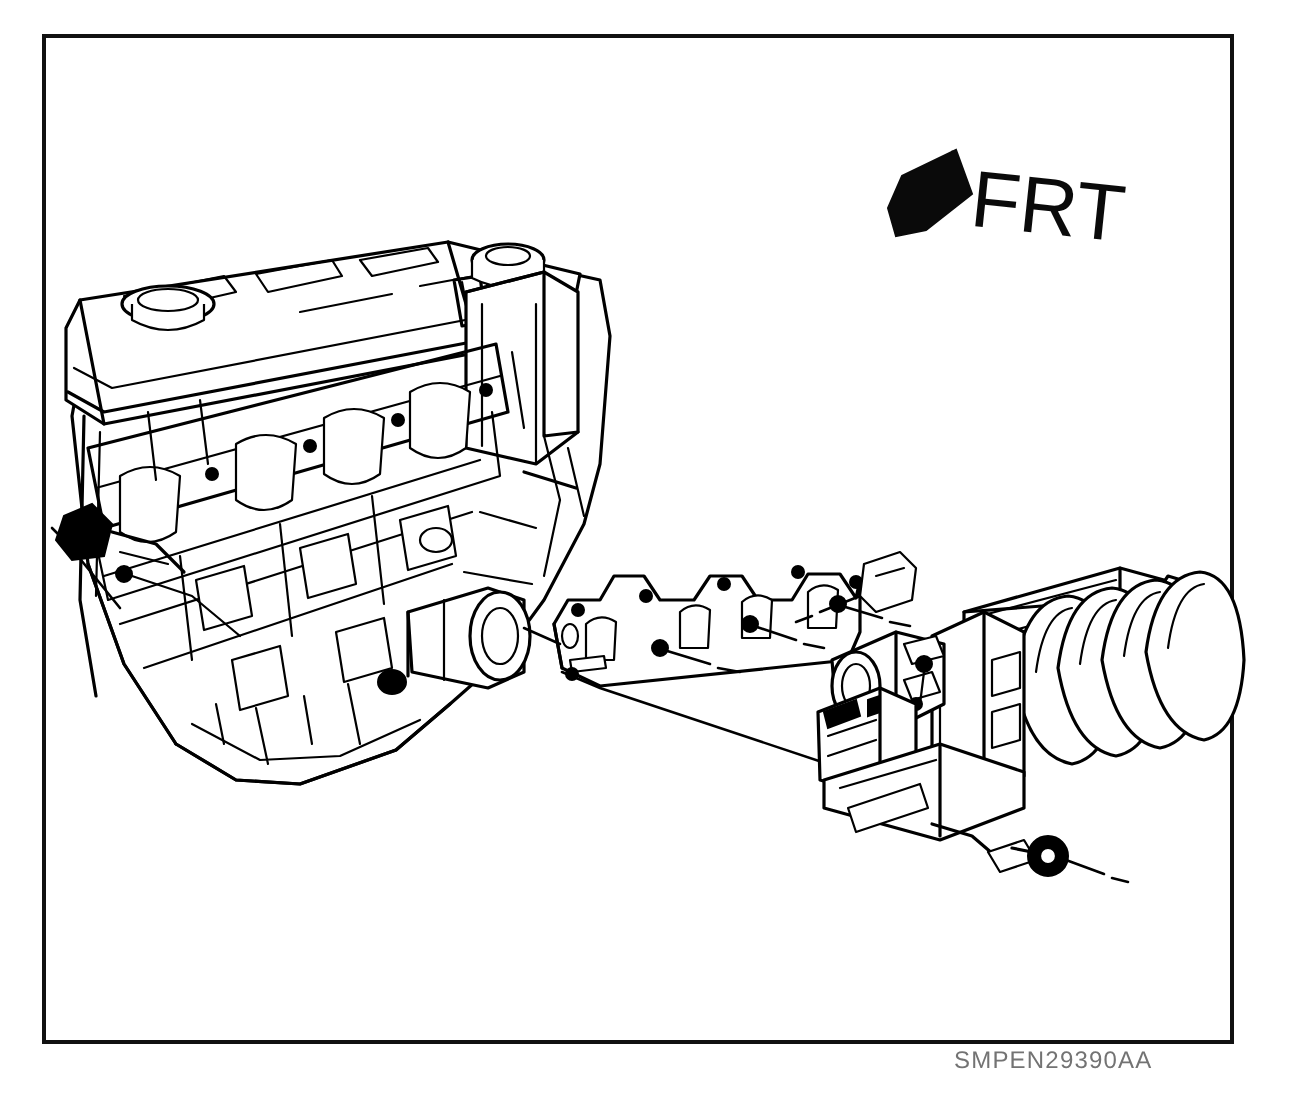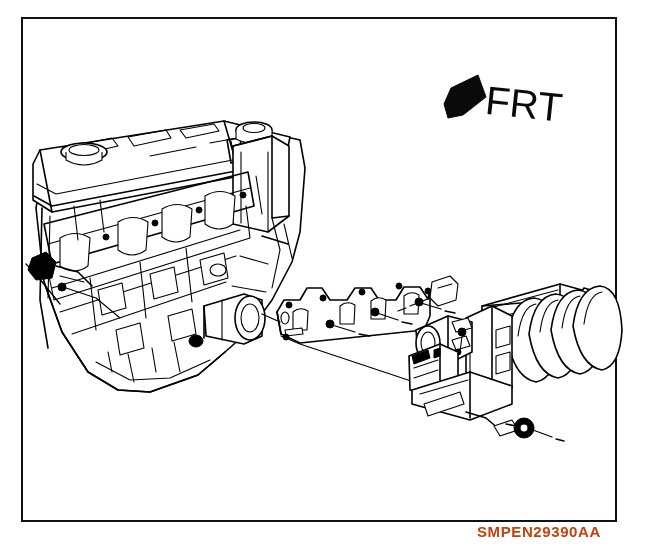--- a/index.html
+++ b/index.html
@@ -26,25 +26,24 @@
     left: 0; top: 0;
     width: 650px;
     height: 559px;
     display: block;
   }
   .caption-text {
     position: absolute;
     left: 477px;
     top: 523px;
     font-family: "Liberation Sans", sans-serif;
-    font-size: 15px;
+    font-size: 12px;
     letter-spacing: 0.6px;
-    color: #c2410c;
+    color: #737373;
     white-space: nowrap;
-    font-weight: bold;
   }
   .frt-label {
     position: absolute;
     left: 488px;
     top: 78px;
     font-family: "Liberation Sans", sans-serif;
     font-size: 40px;
     color: #0a0a0a;
     white-space: nowrap;
     transform: rotate(6deg);

